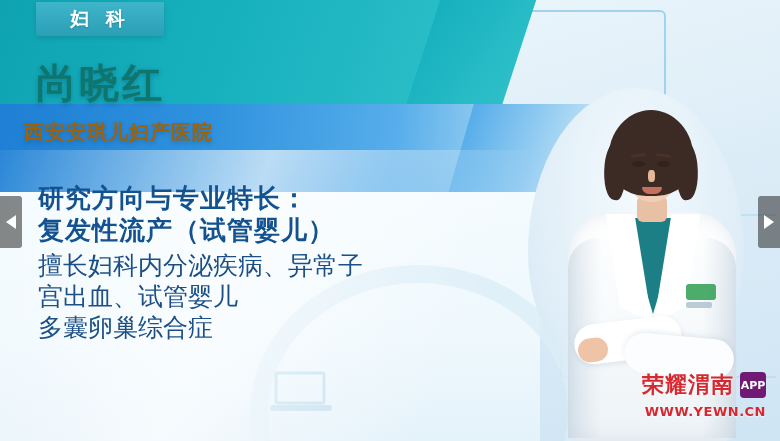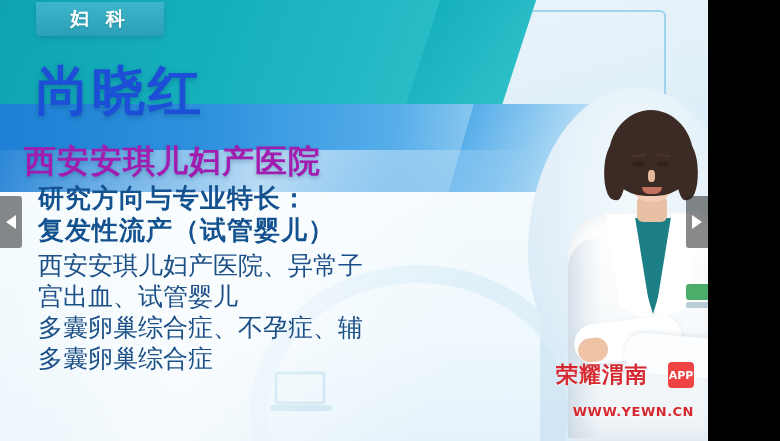--- a/index.html
+++ b/index.html
@@ -2,21 +2,21 @@
 <html><head>
 <meta charset="utf-8">
 <style>
   html, body {
     margin: 0;
     padding: 0;
     background: #000;
   }
   #stage {
     position: relative;
-    width: 708px;
+    width: 780px;
     height: 441px;
     overflow: hidden;
     font-family: "DejaVu Sans", "Liberation Sans", sans-serif;
     background: #ffffff;
   }
 
   
   .bg-base {
     position: absolute;
     inset: 0;
@@ -132,40 +132,40 @@
 
   
   .name-row {
     position: absolute;
     left: 36px; top: 56px;
     display: flex;
     align-items: baseline;
     gap: 26px;
   }
   .doctor-name {
-    color: #1d4ed8;
-    font-size: 53px;
+    color: #0f766e;
+    font-size: 40px;
     font-weight: bold;
     letter-spacing: 3px;
     text-shadow: 0 2px 5px rgba(0,60,110,.35);
   }
   .doctor-title {
     color: #ffffff;
     font-size: 27px;
     font-weight: bold;
     letter-spacing: 2px;
     text-shadow: 0 2px 5px rgba(0,60,110,.30);
   }
 
   
   .hospital {
     position: absolute;
-    left: 24px; top: 140px;
-    color: #a21caf;
-    font-size: 32px;
+    left: 24px; top: 119px;
+    color: #a16207;
+    font-size: 20px;
     font-weight: bold;
     letter-spacing: 1px;
     text-shadow: 0 2px 4px rgba(0,60,110,.30);
   }
 
   
   .body-block {
     position: absolute;
     left: 38px; top: 182px;
     width: 430px;
@@ -403,46 +403,46 @@
   .watermark {
     position: absolute;
     right: 14px; bottom: 22px;
     display: flex;
     flex-direction: column;
     align-items: flex-end;
   }
   .wm-row {
     display: flex;
     align-items: center;
-    gap: 20px;
+    gap: 6px;
   }
   .wm-text {
     color: #d6282f;
     font-size: 22px;
     font-weight: bold;
     letter-spacing: 1px;
     text-shadow: 0 1px 2px rgba(255,255,255,.8);
   }
   .wm-app {
     width: 26px; height: 26px;
-    background: #ef4444;
+    background: #701a75;
     border-radius: 4px;
     color: #fff;
     font-size: 11px;
     font-weight: bold;
     display: flex;
     align-items: center;
     justify-content: center;
   }
   .wm-url {
     color: #d6282f;
     font-size: 13px;
     font-weight: bold;
     letter-spacing: .5px;
-    margin-top: 14px;
+    margin-top: 4px;
     text-shadow: 0 1px 2px rgba(255,255,255,.8);
   }
 </style>
 </head>
 <body>
 
 <div id="stage">
 
   <div class="bg-base"></div>
   <div class="bg-right-panel"></div>
@@ -467,23 +467,22 @@
   <div class="name-row">
     <div class="doctor-name">尚晓红</div>
   </div>
 
   <div class="hospital">西安安琪儿妇产医院</div>
 
   <div class="body-block">
     <div class="bt-line bt-head">研究方向与专业特长：</div>
     <div class="bt-line bt-sub">复发性流产（试管婴儿）</div>
     <div class="gap-sm"></div>
-    <div class="bt-line bt-body">西安安琪儿妇产医院、异常子</div>
+    <div class="bt-line bt-body">擅长妇科内分泌疾病、异常子</div>
     <div class="bt-line bt-body">宫出血、试管婴儿</div>
-    <div class="bt-line bt-body">多囊卵巢综合症、不孕症、辅</div>
     <div class="bt-line bt-body">多囊卵巢综合症</div>
   </div>
 
   <div class="portrait-wrap">
     <div class="portrait-ellipse"></div>
     <div class="coat"></div>
     <div class="coat-shadow-l"></div>
     <div class="coat-shadow-r"></div>
     <div class="scrub"></div>
     <div class="collar-l"></div>

